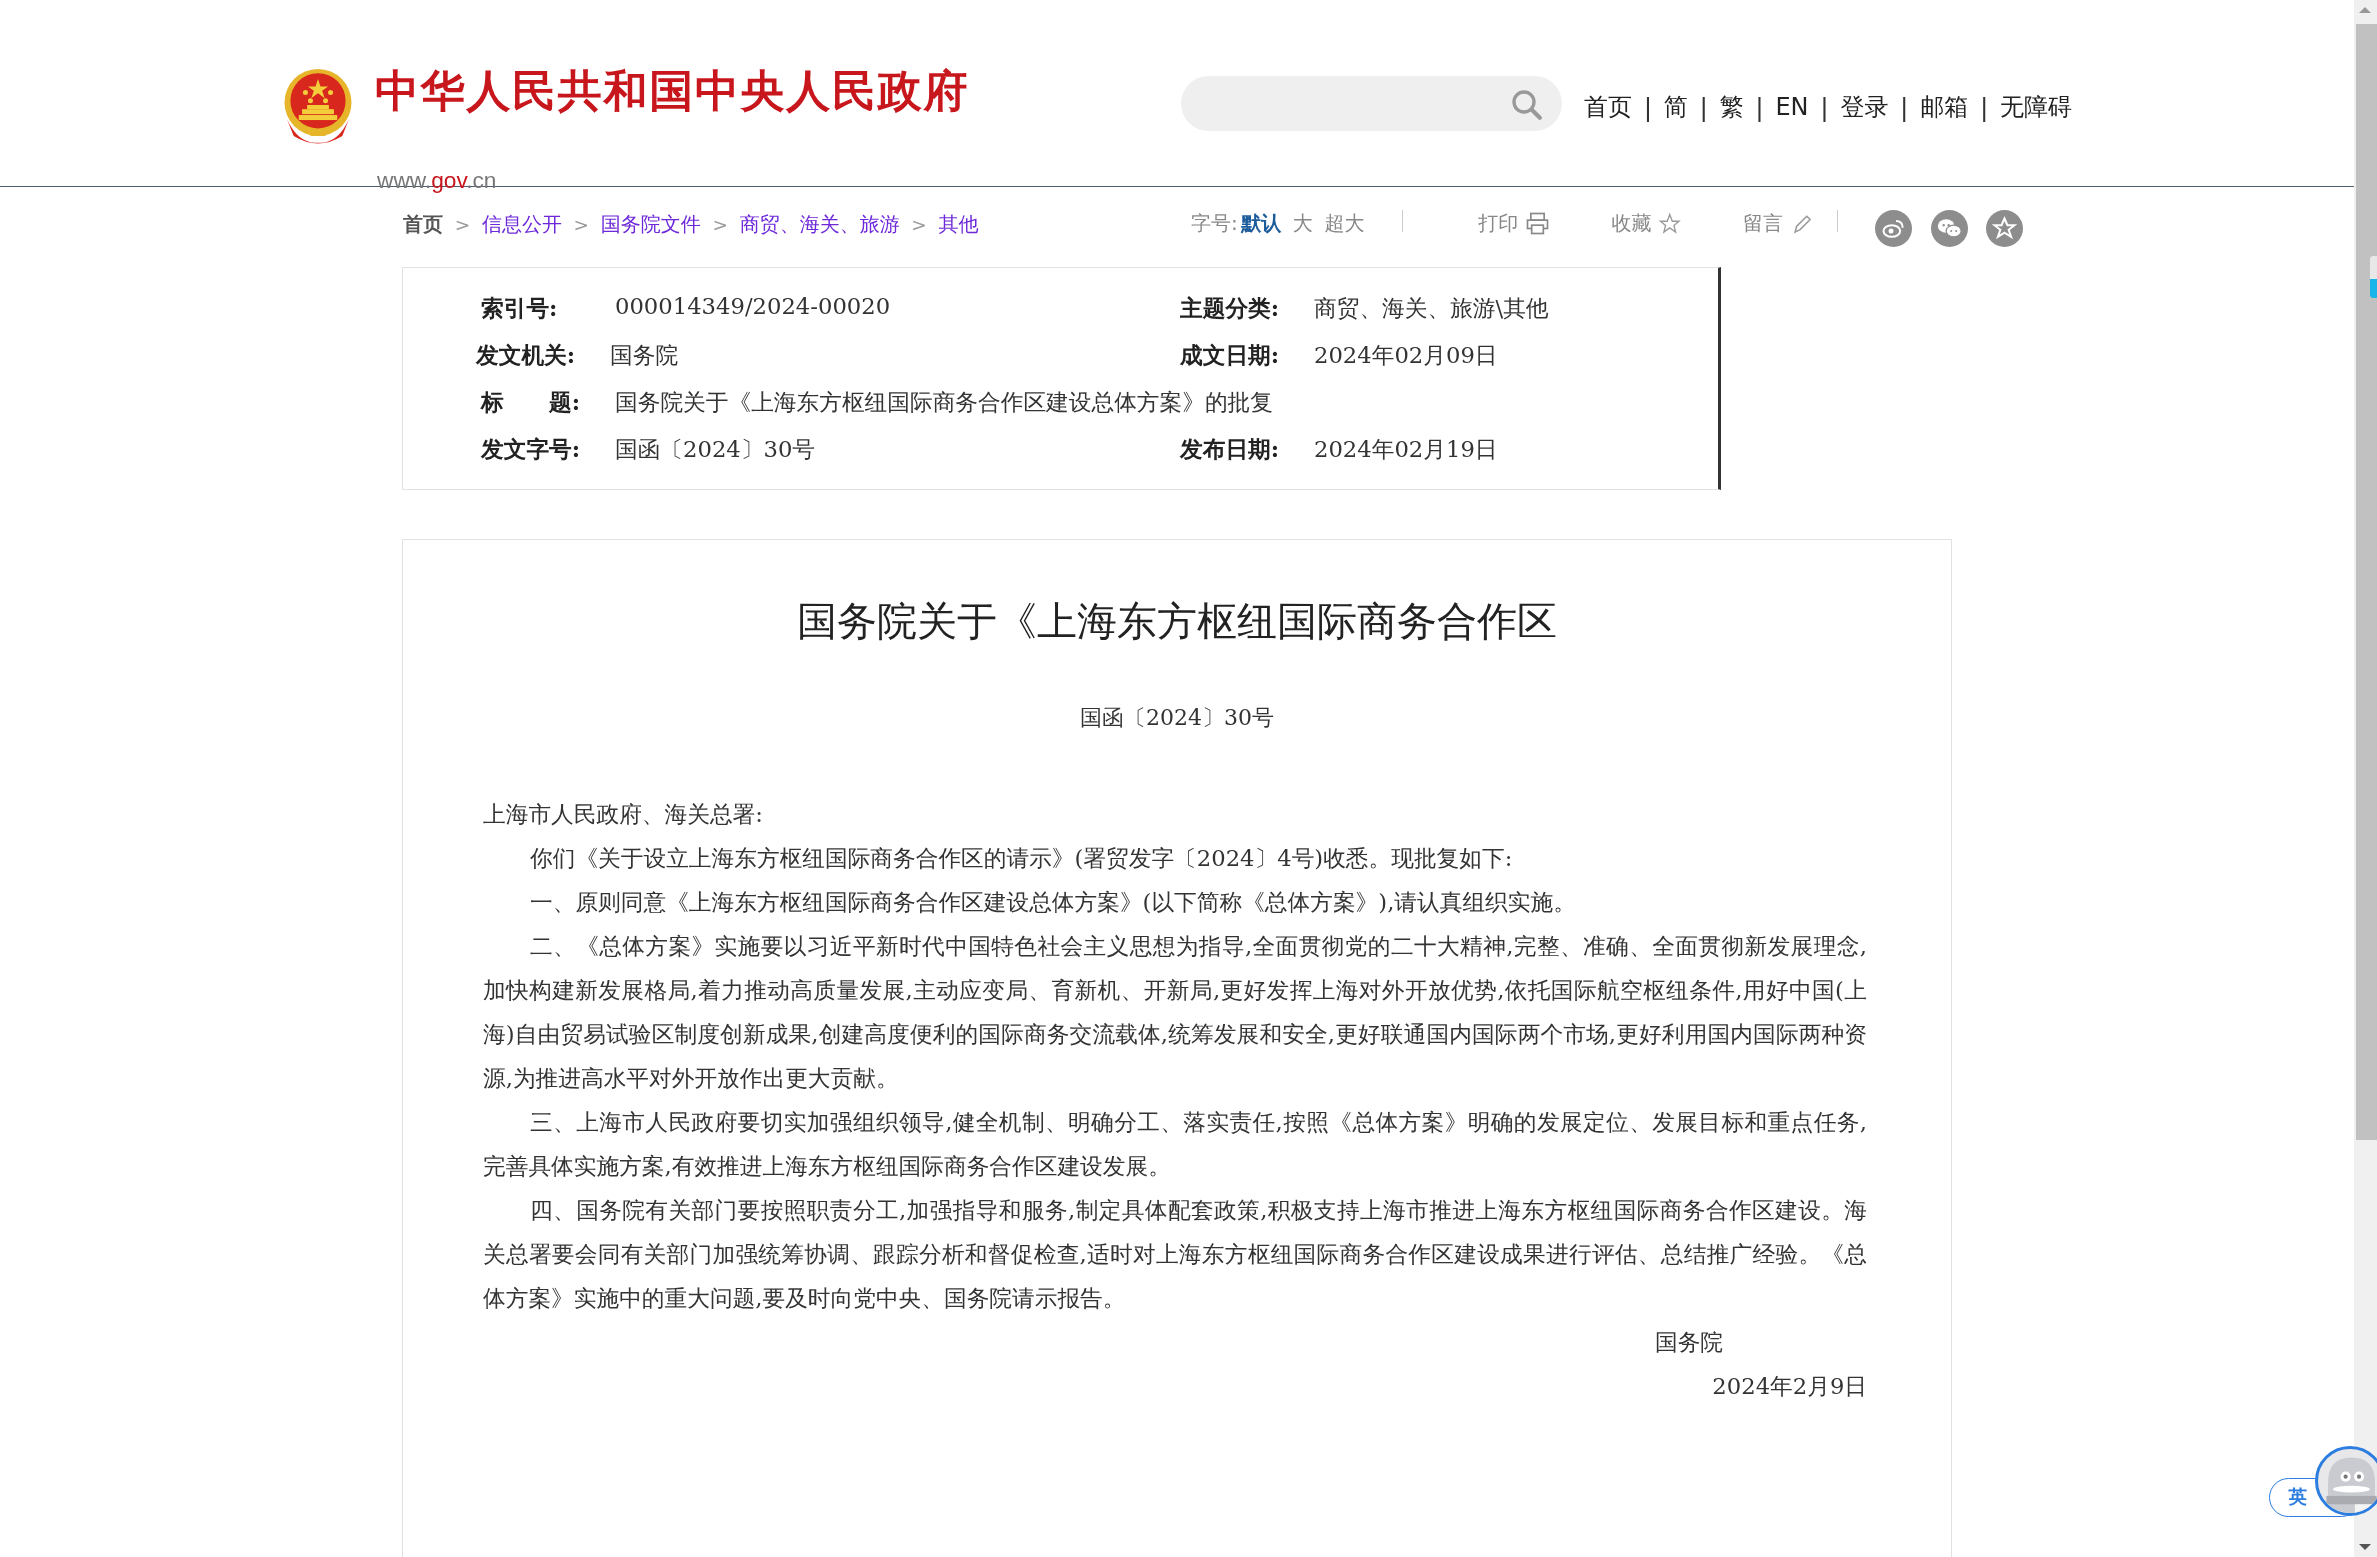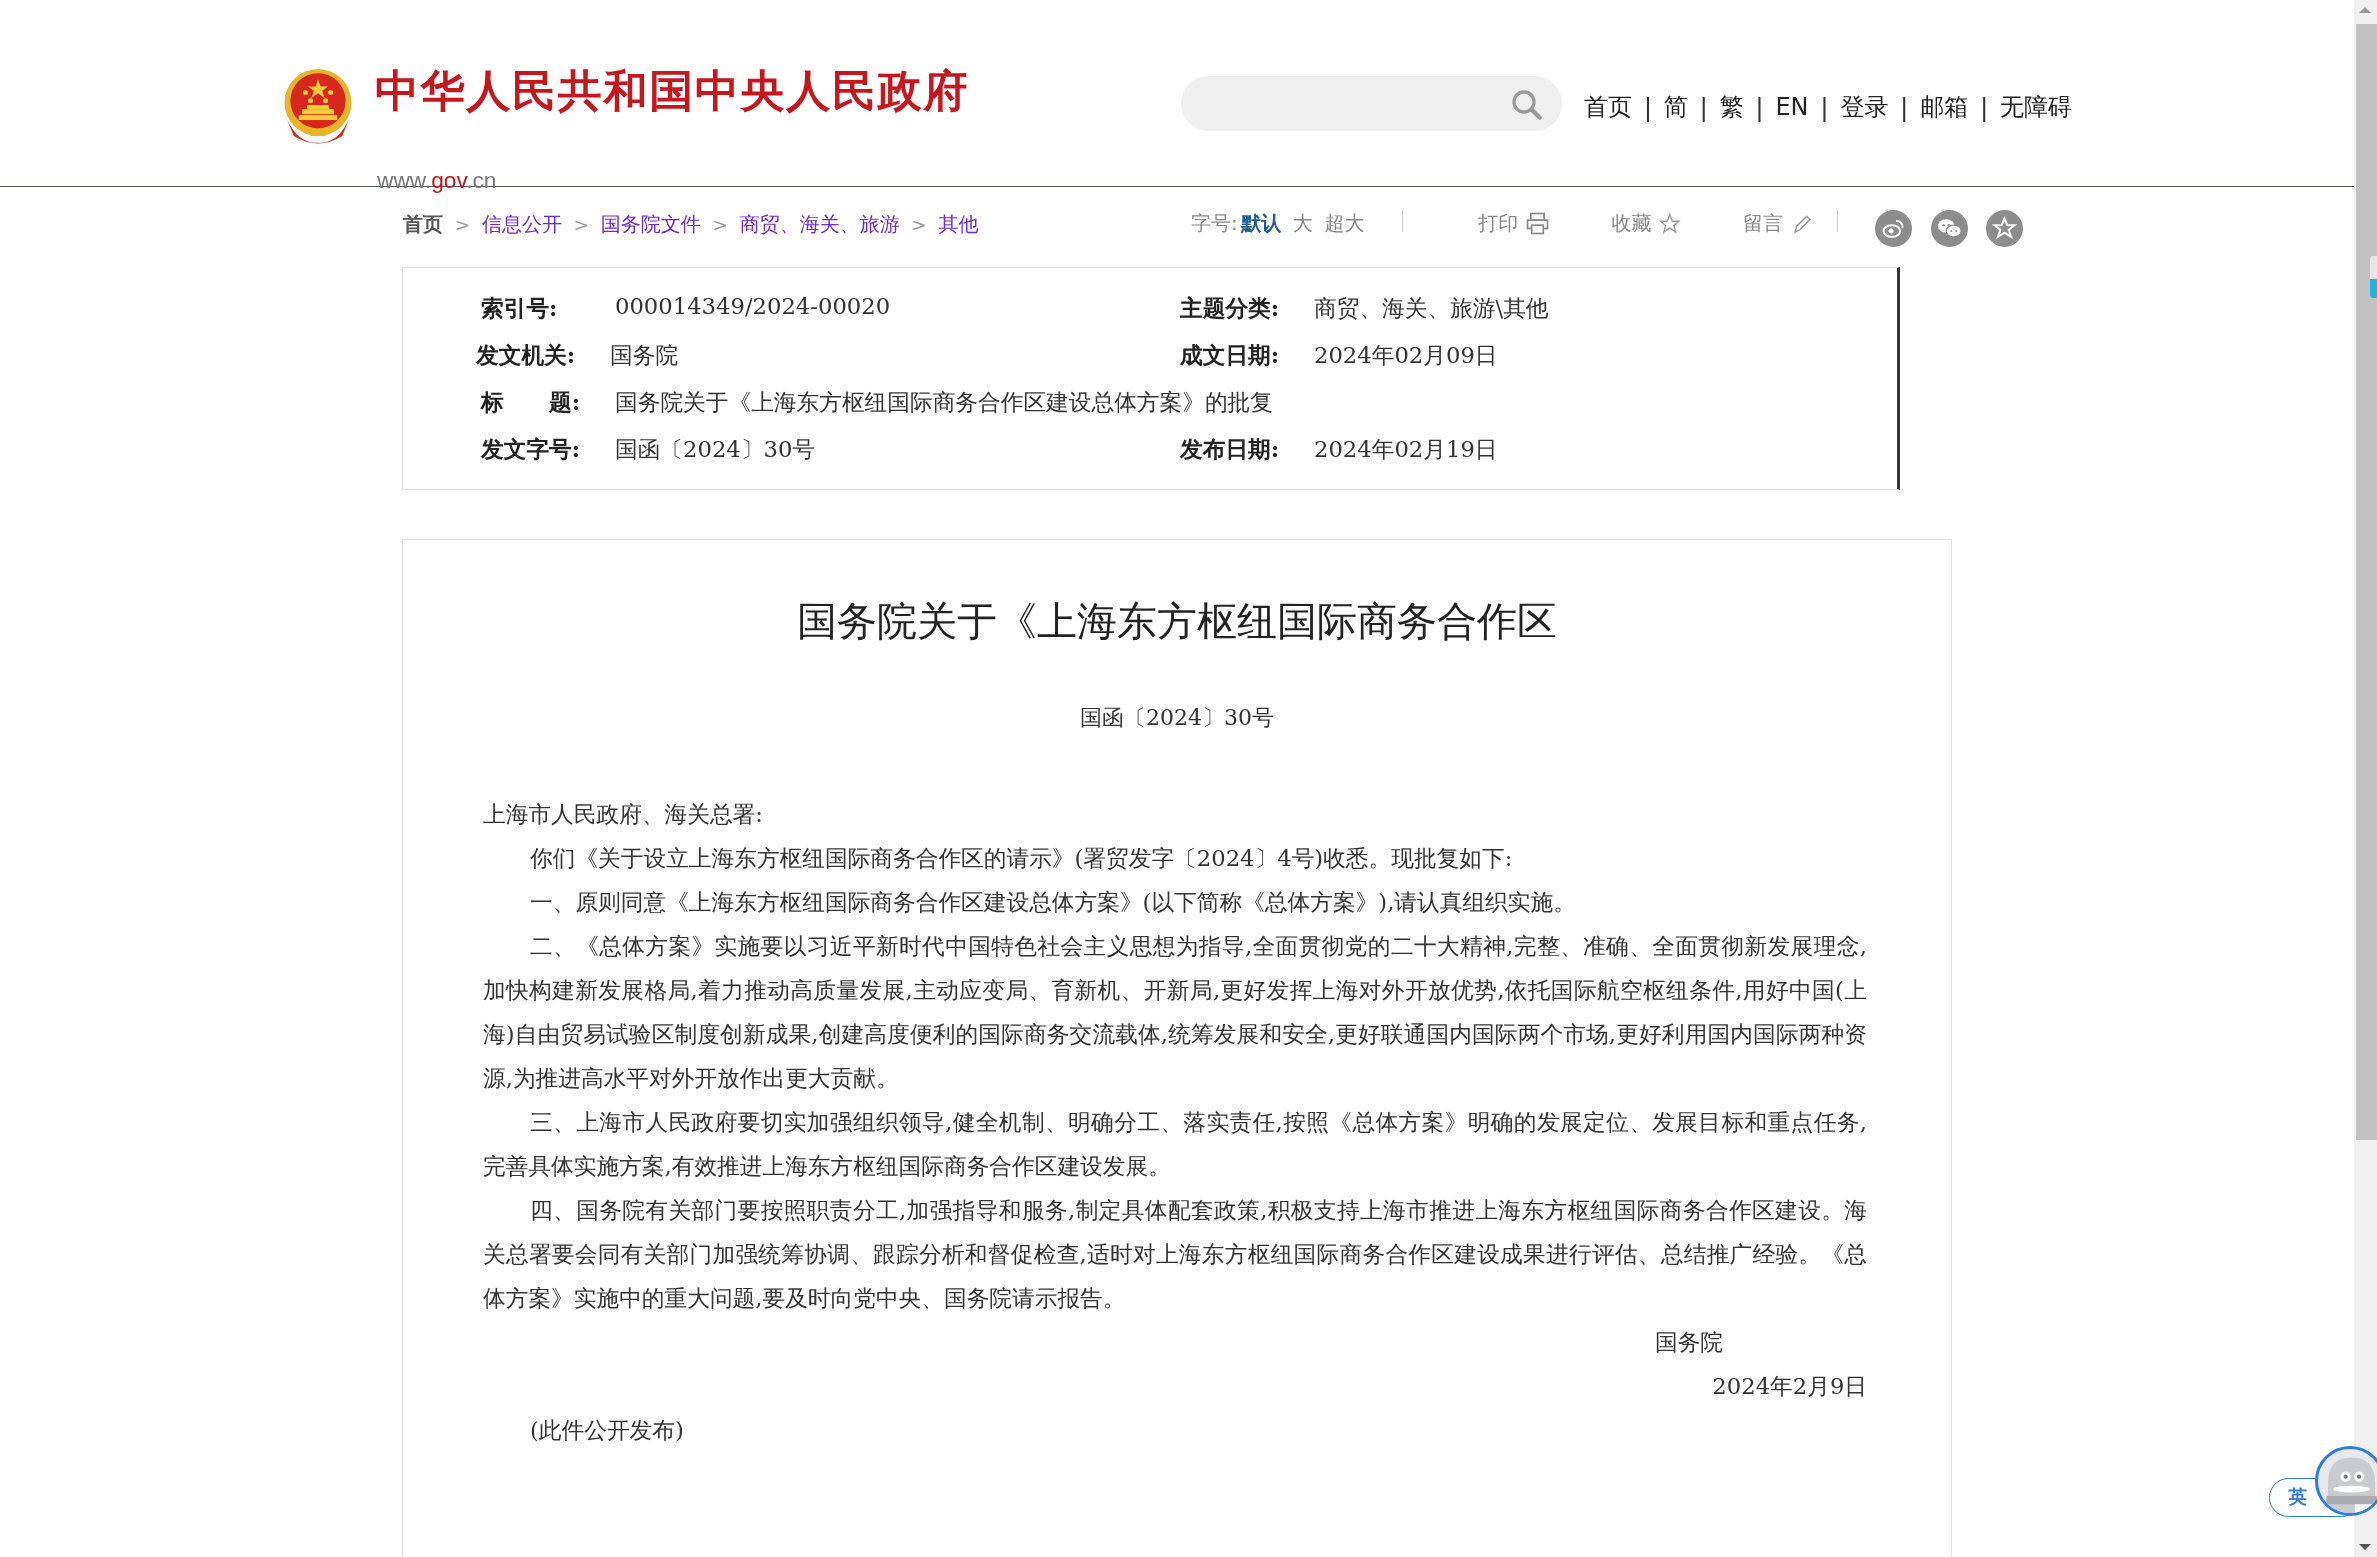--- a/index.html
+++ b/index.html
@@ -28,21 +28,21 @@
   .crumbs .gt { margin:0 11.7px; color:#999; font-size:18.5px; }
   .tools { position:absolute; left:1191px; top:210px; display:flex; align-items:flex-start; font-family:"DejaVu Sans", sans-serif; font-size:20px; color:#888; white-space:nowrap; }
   .tools .fs-active { color:#1d5c9a; font-weight:bold; margin-left:3.4px; }
   .tools .fs { margin-left:11.7px; color:#888; cursor:pointer; }
   .tools .vbar { width:1.7px; height:22px; background:#ccc; margin:0 37px; }
   .tools .tool { display:flex; align-items:center; margin-right:23.5px; cursor:pointer; color:#888;margin-left:38px; }
   .tools .tool svg { margin-left:6.7px; }
   .share { width:37px; height:37px; border-radius:50%; background:#8d8d8d; display:flex; align-items:center; justify-content:center; margin-right:18.5px; cursor:pointer; }
 
   
-  .meta { position:absolute; left:402px; top:267px; width:1498px; height:223px; border:1.7px solid #e2e2e2; border-right:3.4px solid #333; box-sizing:border-box; }
+  .meta { position:absolute; left:402px; top:267px; width:1319px; height:223px; border:1.7px solid #e2e2e2; border-right:3.4px solid #333; box-sizing:border-box; }
   .meta-row { position:absolute; display:flex; font-size:22.7px; color:#333; white-space:nowrap; }
   .meta-label { font-weight:bold; color:#222; width:134px; }
   .meta-value { color:#333; }
 
   
   .doc { position:absolute; left:402px; top:539px; width:1550px; height:1032px; border:1.7px solid #e2e2e2; box-sizing:border-box; }
   .doc-title { position:absolute; left:0; width:100%; text-align:center; font-size:40px; color:#222; line-height:47px; top:58px; }
   .doc-no { position:absolute; left:0; width:100%; text-align:center; top:163px; font-size:22px; color:#333; }
   .body-text { position:absolute; left:80px; width:1384px; font-size:22.7px; line-height:44px; color:#333; text-align:justify; }
   .body-text p { margin:0; }
@@ -215,21 +215,20 @@
 
   <div class="body-text" style="top:252px;">
     <p>上海市人民政府、海关总署:</p>
     <p class="indent">你们《关于设立上海东方枢纽国际商务合作区的请示》(署贸发字〔2024〕4号)收悉。现批复如下:</p>
     <p class="indent">一、原则同意《上海东方枢纽国际商务合作区建设总体方案》(以下简称《总体方案》),请认真组织实施。</p>
     <p class="indent">二、《总体方案》实施要以习近平新时代中国特色社会主义思想为指导,全面贯彻党的二十大精神,完整、准确、全面贯彻新发展理念,加快构建新发展格局,着力推动高质量发展,主动应变局、育新机、开新局,更好发挥上海对外开放优势,依托国际航空枢纽条件,用好中国(上海)自由贸易试验区制度创新成果,创建高度便利的国际商务交流载体,统筹发展和安全,更好联通国内国际两个市场,更好利用国内国际两种资源,为推进高水平对外开放作出更大贡献。</p>
     <p class="indent">三、上海市人民政府要切实加强组织领导,健全机制、明确分工、落实责任,按照《总体方案》明确的发展定位、发展目标和重点任务,完善具体实施方案,有效推进上海东方枢纽国际商务合作区建设发展。</p>
     <p class="indent">四、国务院有关部门要按照职责分工,加强指导和服务,制定具体配套政策,积极支持上海市推进上海东方枢纽国际商务合作区建设。海关总署要会同有关部门加强统筹协调、跟踪分析和督促检查,适时对上海东方枢纽国际商务合作区建设成果进行评估、总结推广经验。《总体方案》实施中的重大问题,要及时向党中央、国务院请示报告。</p>
     <p style="text-align:right; padding-right:144px;">国务院</p>
     <p style="text-align:right; padding-right:0;">2024年2月9日</p>
-    <p style="padding-left:47px;">(此件公开发布)</p>
   </div>
 </div>
 
 <div class="scrollbar">
   <div class="scroll-up"></div>
   <div class="scroll-thumb"></div>
   <div class="scroll-accent"></div>
   <div class="scroll-down"></div>
 </div>
 

